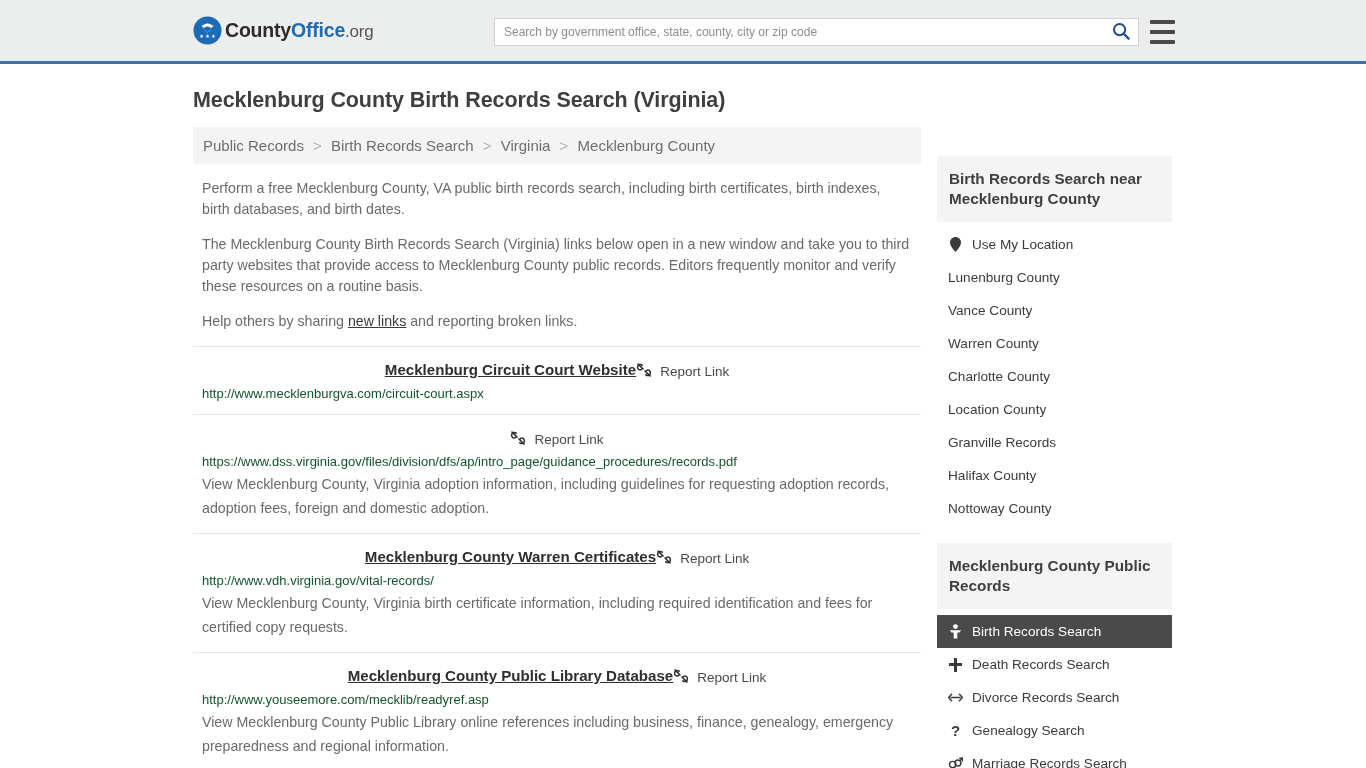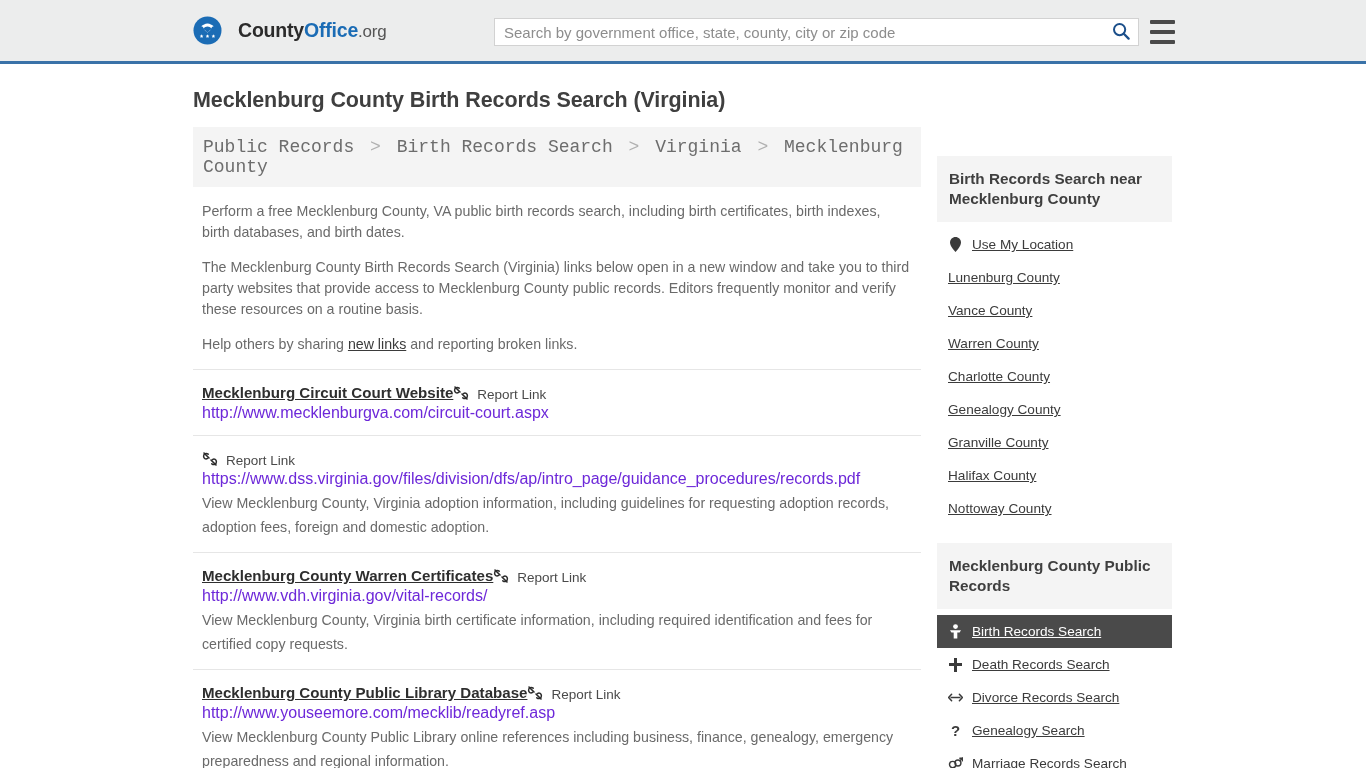--- a/index.html
+++ b/index.html
@@ -16,21 +16,21 @@
     height: 64px;
     background: #eceded;
     border-bottom: 3px solid #3a72a8;
     display: flex;
     align-items: center;
     position: relative;
   }
   .logo-wrap {
     display: flex;
     align-items: center;
-    gap: 16px;
+    gap: 3px;
     margin-left: 193px;
   }
   .logo-mark { width: 29px; height: 29px; flex: 0 0 29px; }
   .logo-text {
     font-size: 19.5px;
     letter-spacing: -0.2px;
     color: #2b2b2b;
     white-space: nowrap;
   }
   .logo-text .bold-blue { color: #1b6cb5; font-weight: bold; }
@@ -47,21 +47,21 @@
     align-items: center;
     background: #fff;
     border: 1px solid #d2d2d2;
   }
   .search-input {
     flex: 1;
     border: none;
     outline: none;
     height: 100%;
     padding: 0 9px;
-    font-size: 15px;
+    font-size: 12px;
     font-family: "Liberation Sans", sans-serif;
     color: #333;
     background: transparent;
   }
   .search-input::placeholder { color: #8d8d8d; }
   .search-btn {
     width: 34px; height: 100%;
     border: none; background: transparent;
     cursor: pointer;
     display: flex; align-items: center; justify-content: center;
@@ -96,24 +96,23 @@
     font-size: 21.5px;
     color: #3f3f3f;
     margin: 24px 0 14px 0;
     font-weight: bold;
     letter-spacing: -0.1px;
   }
 
   .breadcrumb {
     background: #f4f4f4;
     padding: 10px 10px 10px 10px;
-    font-size: 18px;
+    font-size: 15px;
     color: #6d6d6d;
     margin-bottom: 14px;
-    font-family: Liberation Mono, monospace;
   }
   .breadcrumb a {
     color: #6d6d6d;
     text-decoration: none;
   }
   .breadcrumb .sep { color: #b0b0b0; margin: 0 5px; }
 
   .intro p {
     font-size: 14.2px;
     line-height: 21px;
@@ -130,42 +129,43 @@
 
   
   .result {
     border-top: 1px solid #e6e6e6;
     padding: 14px 9px 13px 9px;
   }
   .result:first-of-type { border-top: 1px solid #e6e6e6; }
   .result-head {
     display: flex;
     align-items: flex-start;
-    justify-content: flex-start;
+    justify-content: center;
   }
   .result-title {
     font-size: 15.1px;
     font-weight: bold;
     color: #2e2e2e;
     text-decoration: underline;
     cursor: pointer;
   }
   .report-link {
     display: flex;
     align-items: center;
     gap: 8px;
     font-size: 13.5px;
     color: #4a4a4a;
     cursor: pointer;
     white-space: nowrap;
     padding-top: 1px;
   }
   .result-url {
-    font-size: 16px;
-    color: #6d28d9;
+    font-size: 13px;
+    color: #14532d;
+    margin-top: 5px;
     word-break: break-all;
   }
   .result-desc {
     font-size: 14.2px;
     line-height: 24px;
     color: #6a6a6a;
     margin-top: 3px;
   }
 
   
@@ -180,21 +180,20 @@
   .side-list { margin-top: 6px; }
   .side-item {
     display: flex;
     align-items: center;
     gap: 9px;
     padding: 9px 11px;
     font-size: 13.6px;
     color: #3b3b3b;
   }
   .side-item .label {
-    text-decoration: underline;
     cursor: pointer;
   }
   .side-item.active {
     background: #4a4a4a;
   }
   .side-item.active .label { color: #ffffff; }
   .side-icon {
     width: 15px;
     flex: 0 0 15px;
     display: flex;
@@ -348,24 +347,24 @@
             <div class="side-item">
               <span class="label">Vance County</span>
             </div>
             <div class="side-item">
               <span class="label">Warren County</span>
             </div>
             <div class="side-item">
               <span class="label">Charlotte County</span>
             </div>
             <div class="side-item">
-              <span class="label">Genealogy County</span>
-            </div>
-            <div class="side-item">
-              <span class="label">Granville County</span>
+              <span class="label">Location County</span>
+            </div>
+            <div class="side-item">
+              <span class="label">Granville Records</span>
             </div>
             <div class="side-item">
               <span class="label">Halifax County</span>
             </div>
             <div class="side-item">
               <span class="label">Nottoway County</span>
             </div>
           </div>
       </div>
 

